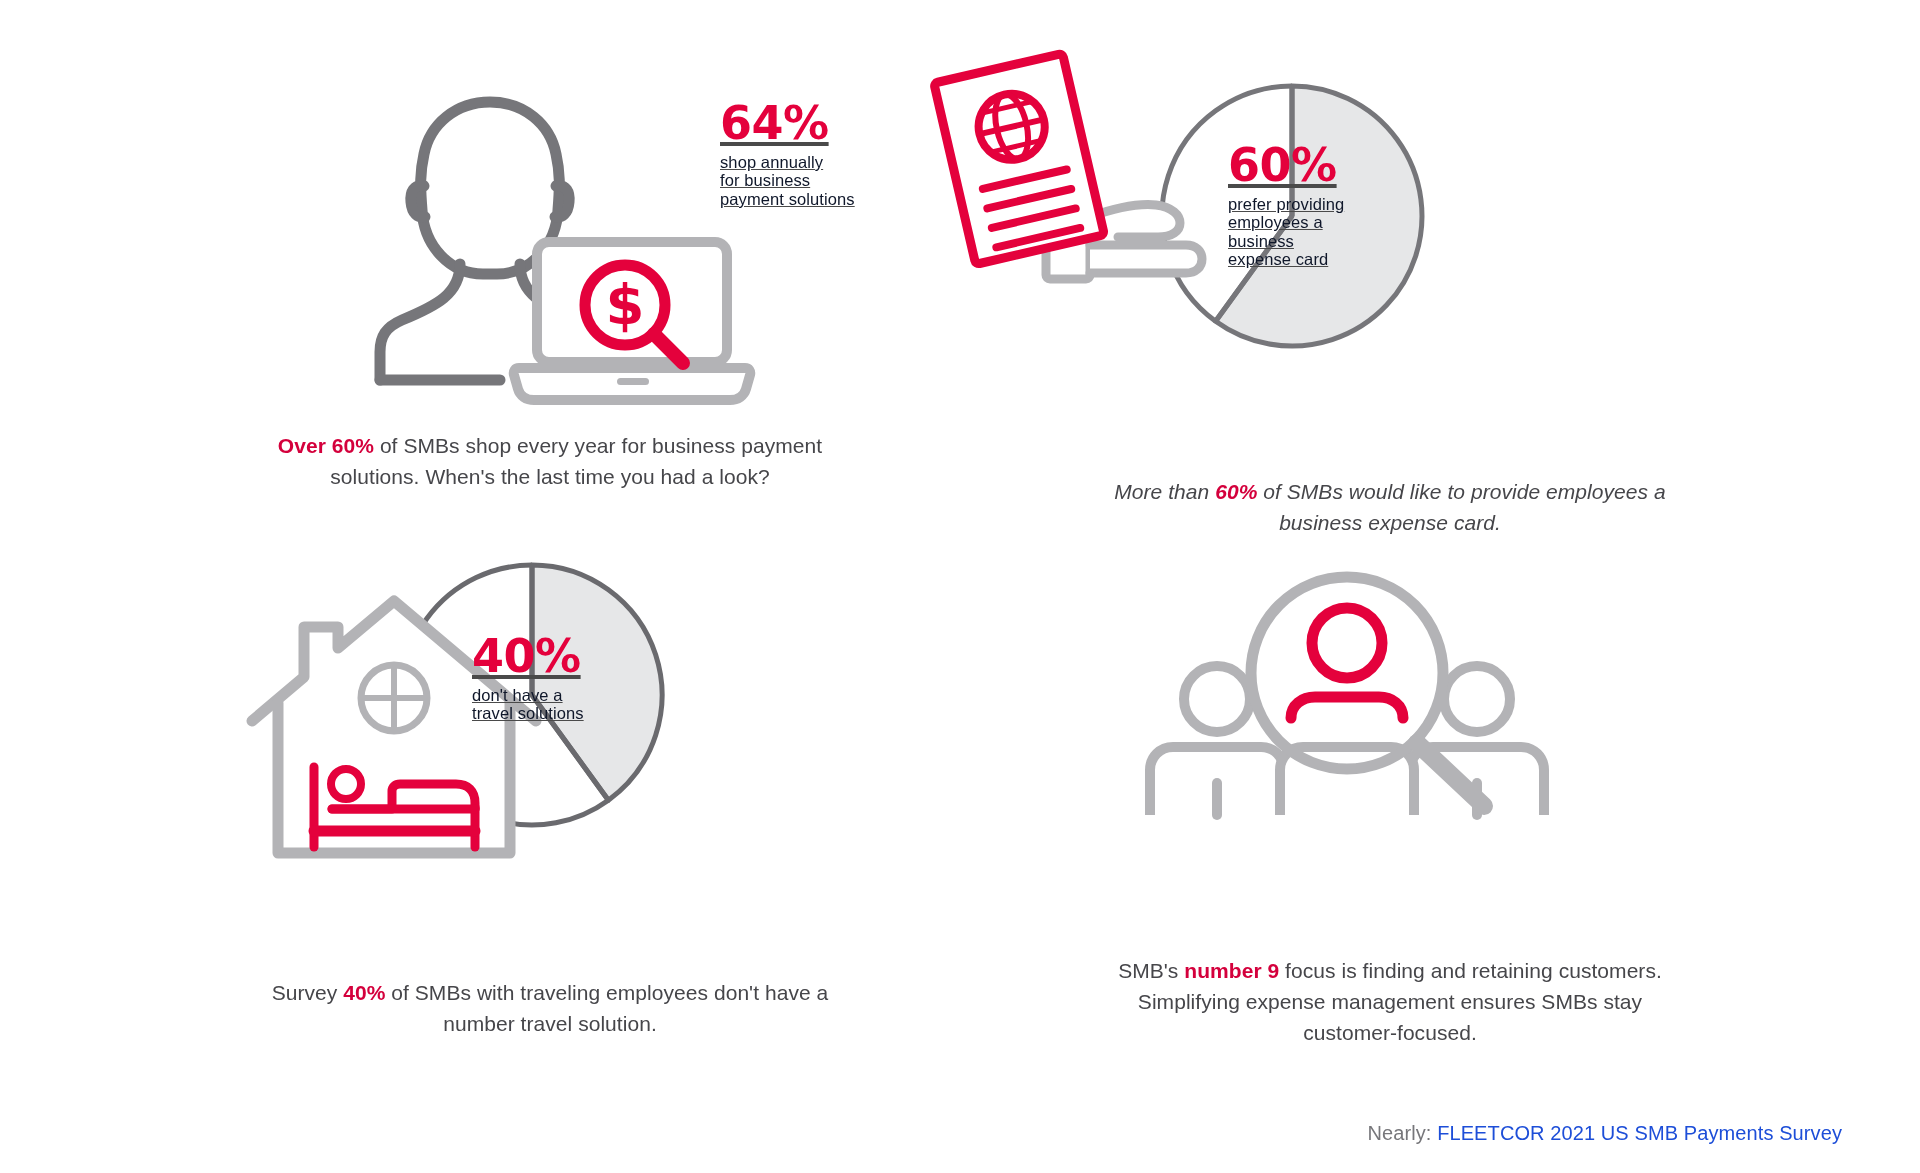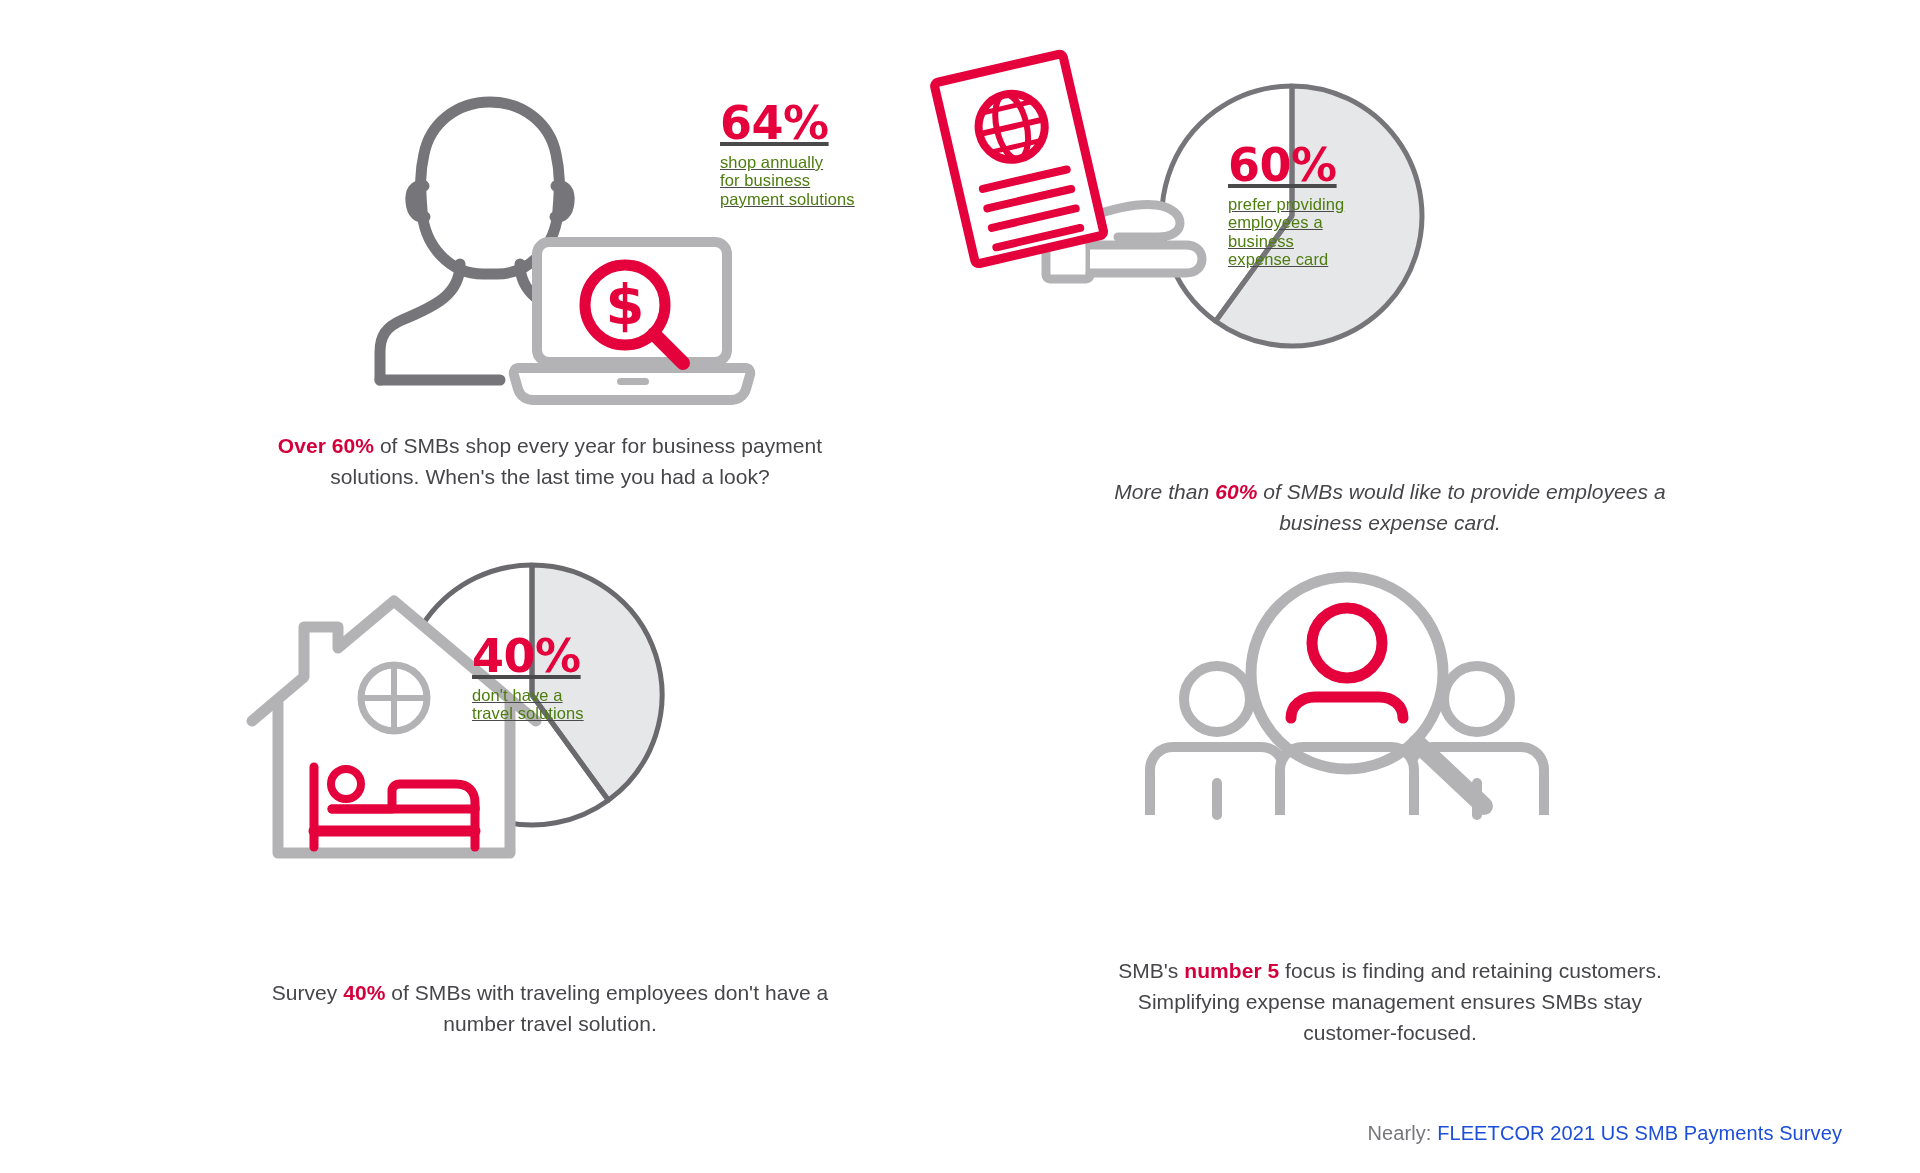--- a/index.html
+++ b/index.html
@@ -47,21 +47,21 @@
     font-weight: 700;
     font-size: 46px;
     line-height: 1;
     color: #E4013C;
     letter-spacing: -0.5px;
     margin: 0 0 7px 0;
   }
   .stat-lines {
     font-size: 16.5px;
     line-height: 1.12;
-    color: #4d7c0f;
+    color: #0f172a;
     white-space: pre-line;
     letter-spacing: 0.1px;
   }
 
   
   .caption {
     text-align: center;
     font-size: 21px;
     line-height: 1.48;
     color: #46464a;
@@ -241,18 +241,18 @@
         <circle cx="215" cy="118" r="96" fill="#ffffff" fill-opacity="0" stroke="#b3b3b6" stroke-width="11"></circle>
 
         <circle cx="215" cy="88" r="35" fill="none" stroke="#E4013C" stroke-width="11"></circle>
         <path d="M159 163 C 159 150 170 142 183 142 L 247 142
                  C 260 142 271 150 271 163" fill="none" stroke="#E4013C" stroke-width="11" stroke-linecap="round" stroke-linejoin="round"></path>
 
         <line x1="285" y1="188" x2="352" y2="251" stroke="#b3b3b6" stroke-width="18" stroke-linecap="round"></line>
       </svg>
     </div>
 
-    <p class="caption cap-q4"><span>SMB's </span><span class="hl">number 5</span><span> focus is finding and retaining customers. Simplifying expense management ensures SMBs stay customer-focused.</span></p>
+    <p class="caption cap-q4"><span>SMB's </span><span class="hl">number 9</span><span> focus is finding and retaining customers. Simplifying expense management ensures SMBs stay customer-focused.</span></p>
   </div>
 
   <div class="source"><span>Nearly: </span><span class="src-val">FLEETCOR 2021 US SMB Payments Survey</span></div>
 
 </div>
 
 </body></html>

